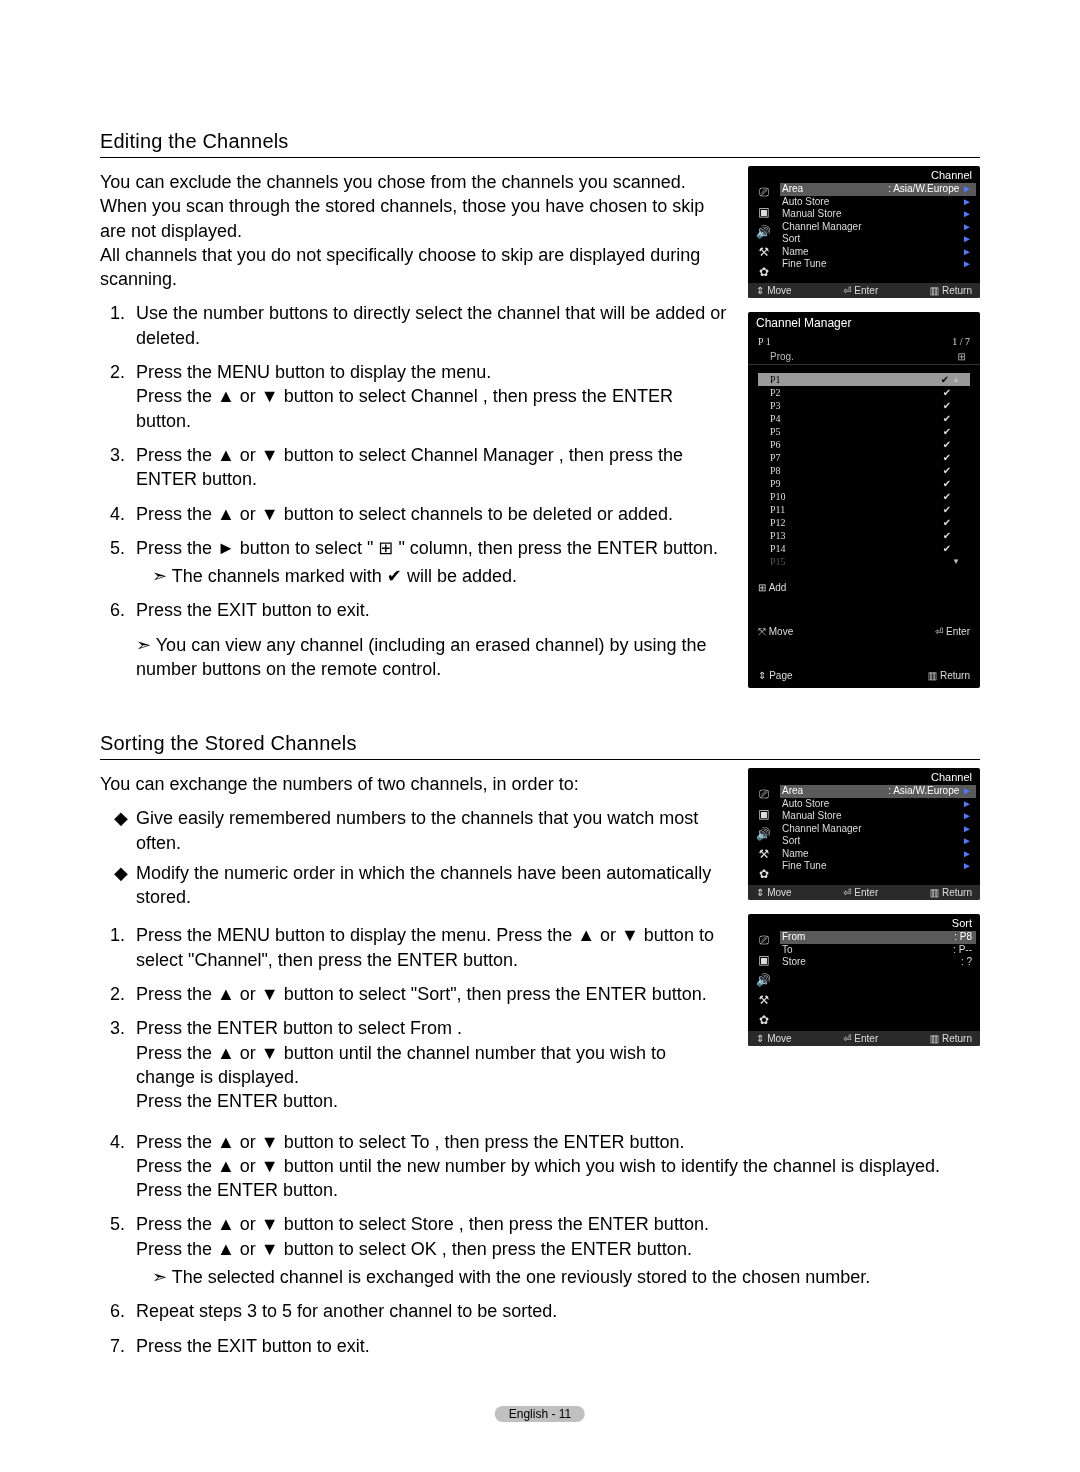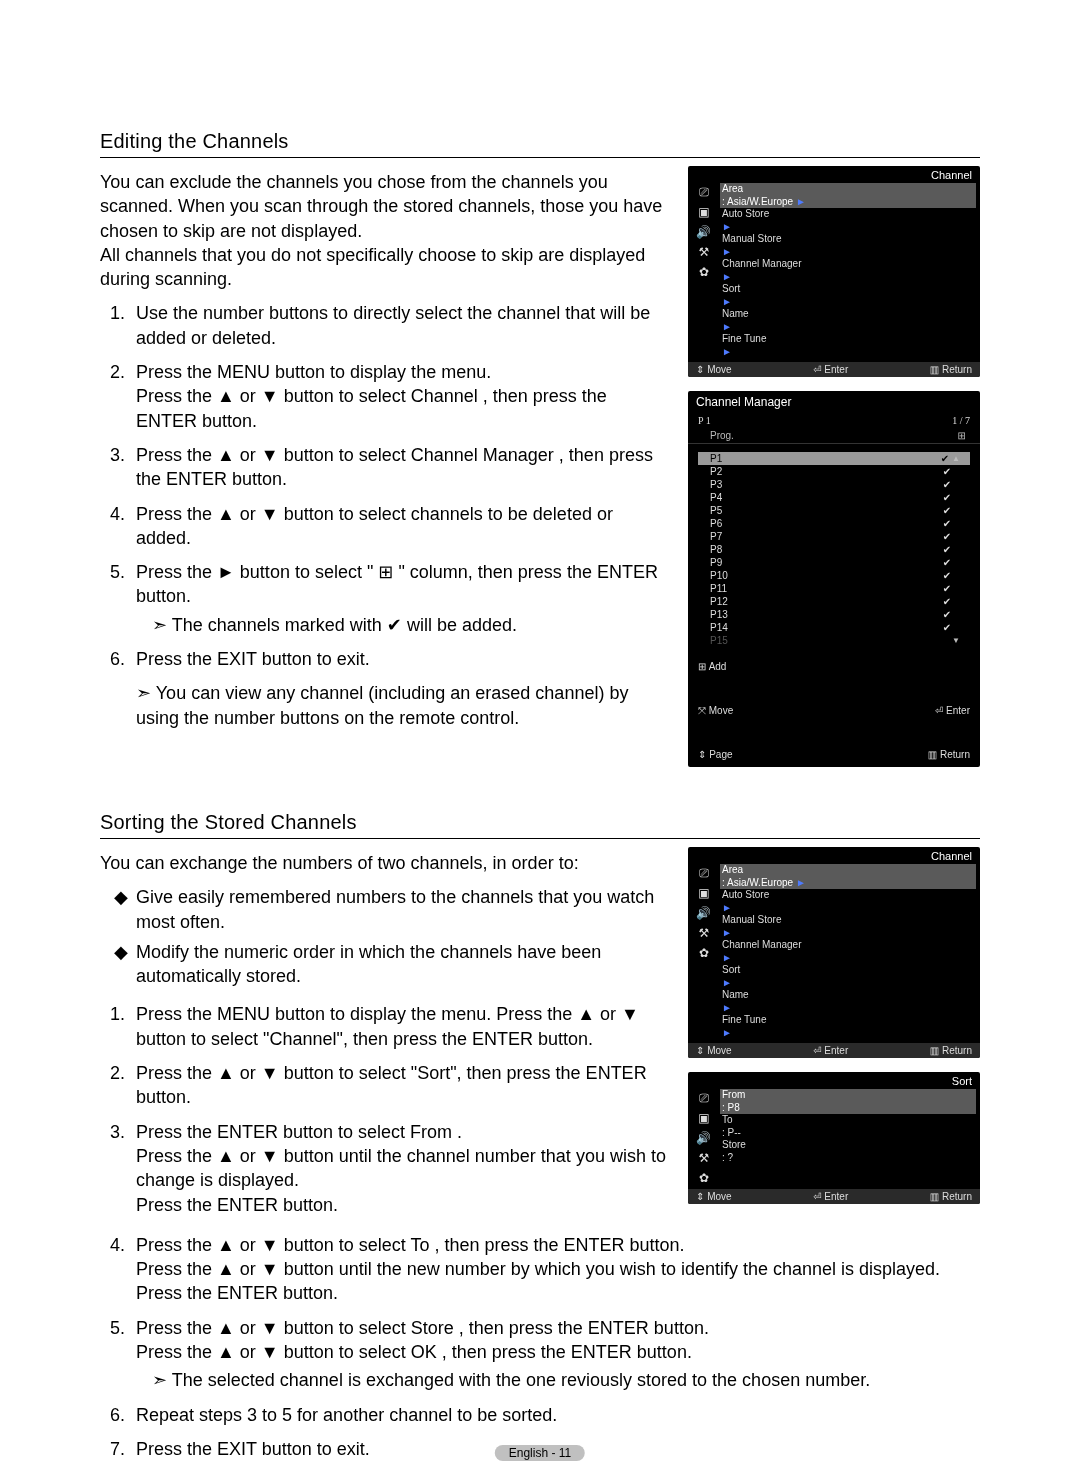--- a/index.html
+++ b/index.html
@@ -32,21 +32,21 @@
     display: flex;
     gap: 20px;
     align-items: flex-start;
   }
   .left-col {
     flex: 1;
     font-size: 18px;
     line-height: 1.35;
   }
   .right-col {
-    width: 292px;
+    width: 232px;
     display: flex;
     flex-direction: column;
     gap: 14px;
   }
   .intro {
     margin: 4px 0 10px 0;
   }
   ol.steps {
     margin: 0 0 0 0;
     padding-left: 30px;
@@ -108,21 +108,20 @@
   }
   .osd-menu {
     flex: 1;
     padding-left: 6px;
     line-height: 1.25;
   }
   .osd-menu .row {
     display: flex;
     justify-content: space-between;
     padding-right: 4px;
-    flex-direction: column;
   }
   .osd-menu .row.hl {
     background: #5a5a5a;
     color: #fff;
     padding-left: 2px;
     margin-left: -2px;
   }
   .osd-menu .row .rarrow {
     color: #4e7bff;
   }
@@ -159,20 +158,21 @@
   .cm-header {
     display: flex;
     justify-content: space-between;
     padding: 2px 14px 2px 22px;
     font-size: 10px;
     color: #bbb;
     border-bottom: 1px solid #333;
   }
   .cm-list {
     padding: 8px 10px;
+    font-family: Liberation Serif, serif;
   }
   .cm-row {
     display: flex;
     align-items: center;
     padding: 1px 4px;
   }
   .cm-row.hl { background: #9a9a9a; color: #000; }
   .cm-row .p { flex: 1; padding-left: 8px; }
   .cm-row .ck { width: 14px; text-align: center; }
   .cm-row .hd { width: 12px; }

